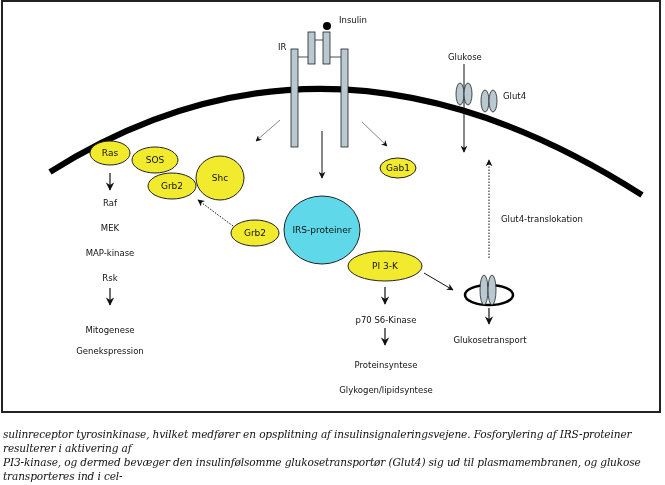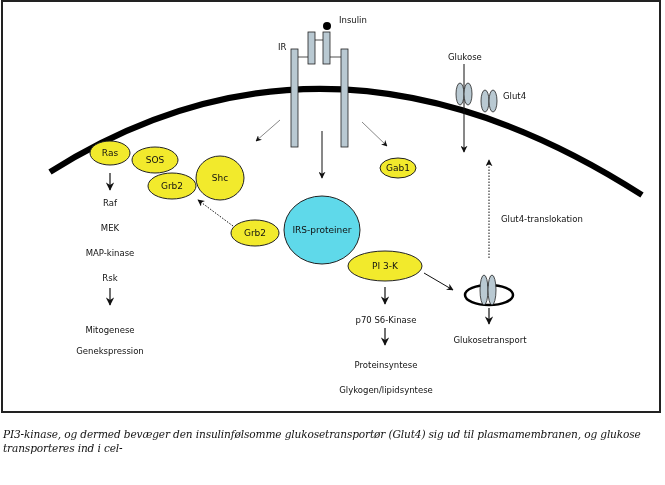--- a/index.html
+++ b/index.html
@@ -113,15 +113,16 @@
     <ellipse cx="484" cy="290" rx="4" ry="15" fill="#b9c9d2" stroke="#222" stroke-width="0.8"></ellipse>
     <ellipse cx="492" cy="290" rx="4" ry="15" fill="#b9c9d2" stroke="#222" stroke-width="0.8"></ellipse>
   </g>
   <line x1="489" y1="258" x2="489" y2="160" stroke="#111" stroke-width="1" stroke-dasharray="1.5,1.5" marker-end="url(#ah)"></line>
   <text class="lbl" x="501" y="222">Glut4-translokation</text>
   <line x1="489" y1="308" x2="489" y2="324" stroke="#111" stroke-width="1.2" marker-end="url(#ah)"></line>
   <text class="lbl" x="490" y="343" text-anchor="middle">Glukosetransport</text>
 </svg>
 
 <div id="caption">
+  <div class="txt">sulinreceptor tyrosinkinase, hvilket medfører en opsplitning af insulinsignaleringsvejene. Fosforylering af IRS-proteiner resulterer i aktivering af</div>
   <div class="txt">PI3-kinase, og dermed bevæger den insulinfølsomme glukosetransportør (Glut4) sig ud til plasmamembranen, og glukose transporteres ind i cel-</div>
 
 </div>
 
 </body></html>

